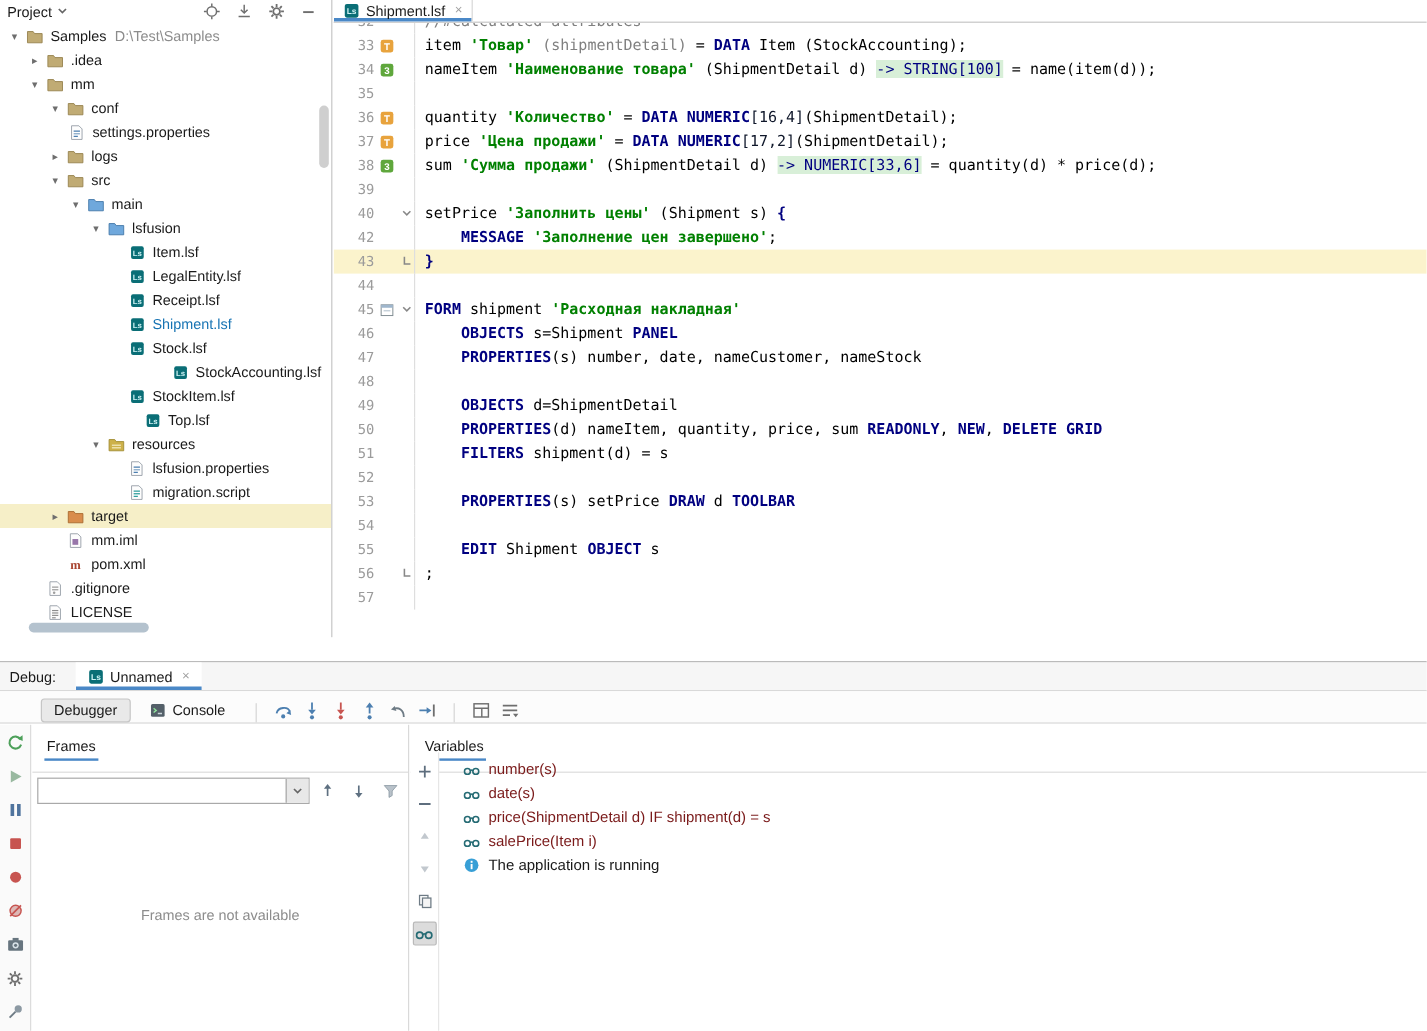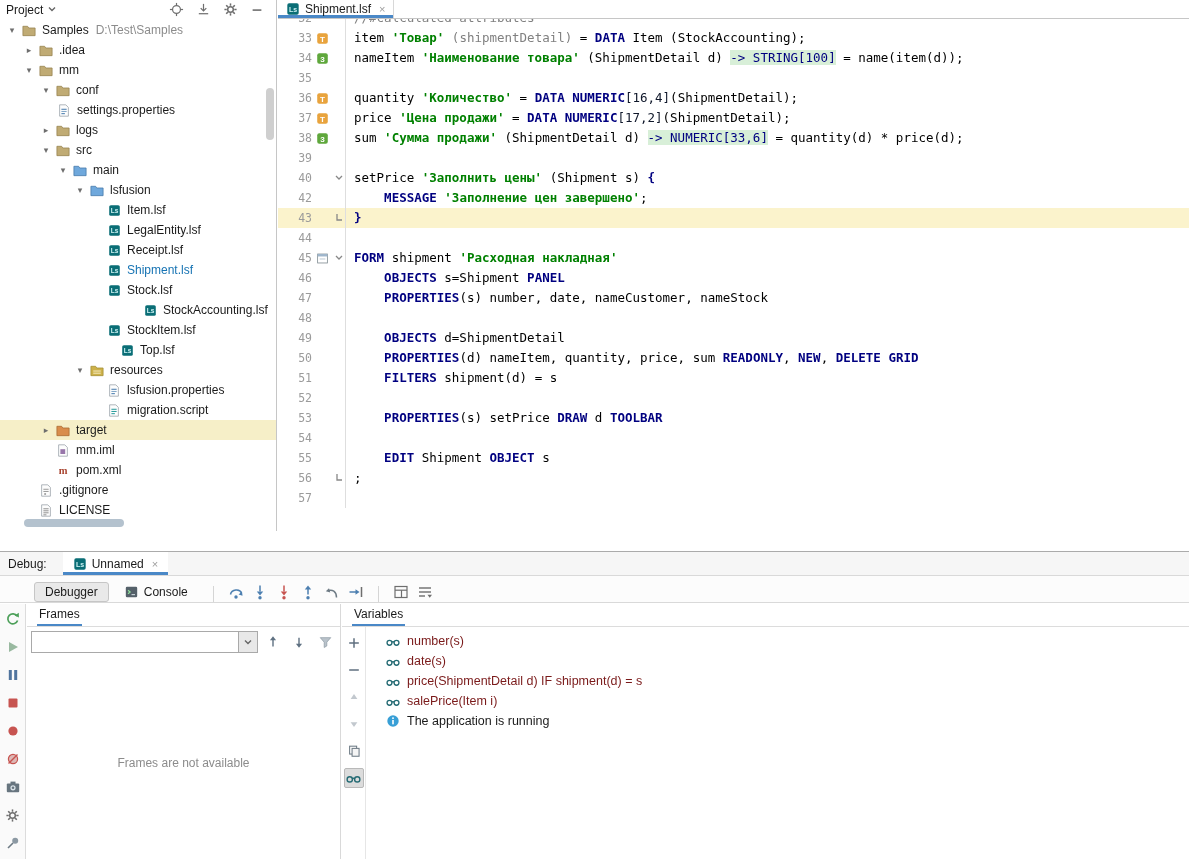--- a/index.html
+++ b/index.html
@@ -52,21 +52,21 @@
   .sess-tab{height:100%;display:flex;align-items:center;gap:5px;padding:0 10px;background:#fff;box-shadow:inset 0 -3px 0 #4a88c7;font-size:12px}
   .dbg-toolbar{height:27px;border-bottom:1px solid #d9d9d9;display:flex;align-items:flex-end;padding-left:34px;background:#fcfcfc}
   .vtab{padding:2px 10px;font-size:12px;display:flex;gap:5px;align-items:center;border:1px solid transparent;margin-right:4px}
   .vtab.sel{background:#e9e9e9;border:1px solid #c6c6c6;border-radius:3px}
   .tsep{width:1px;height:16px;background:#d5d5d5;margin:0 10px}
   .sicon{width:24px;height:20px;display:inline-flex;align-items:center;justify-content:center}
   .dbg-content{position:absolute;top:52px;left:0;right:0;bottom:0}
   .dbg-strip{position:absolute;left:0;top:0;bottom:0;width:26px;border-right:1px solid #dcdcdc;background:#fafafa;display:flex;flex-direction:column;align-items:center;padding-top:5px;gap:8px}
   .strip-btn{width:20px;height:20px;display:inline-flex;align-items:center;justify-content:center}
   .frames{position:absolute;left:27px;top:0;bottom:0;width:314px;border-right:1px solid #d9d9d9}
-  .panel-h{height:23px;border-bottom:1px solid #dcdcdc;display:flex;align-items:center;padding-left:10px;font-size:12px}
+  .panel-h{height:40px;border-bottom:1px solid #dcdcdc;display:flex;align-items:center;padding-left:10px;font-size:12px}
   .panel-h .ptab{padding:2px 2px 3px 2px;border-bottom:2px solid #4a88c7}
   .frames-bar{height:30px;display:flex;align-items:center;padding:0 4px;gap:5px}
   .combo{width:227px;height:22px;border:1px solid #a9a9a9;background:#fff;display:flex;align-items:center;justify-content:space-between;padding-left:6px;font-size:12px}
   .combo-btn{width:19px;height:20px;background:#e8e8e8;border-left:1px solid #a9a9a9;display:inline-flex;align-items:center;justify-content:center}
   .fbtn{width:20px;height:20px;display:inline-flex;align-items:center;justify-content:center}
   .frames-empty{position:absolute;left:0;right:0;top:53px;bottom:10px;display:flex;align-items:center;justify-content:center;color:#8c8c8c;font-size:12px}
   .frames-scroll{position:absolute;left:0;right:0;bottom:0;height:5px;background:#2f8f8f}
   .vars{position:absolute;left:342px;top:0;bottom:0;right:0}
   .vars-side{position:absolute;left:0;top:23px;bottom:0;width:24px;border-right:1px solid #e6e6e6;display:flex;flex-direction:column;align-items:center;padding-top:6px;gap:7px;background:#fff}
   .vside-btn{width:20px;height:20px;display:inline-flex;align-items:center;justify-content:center}

